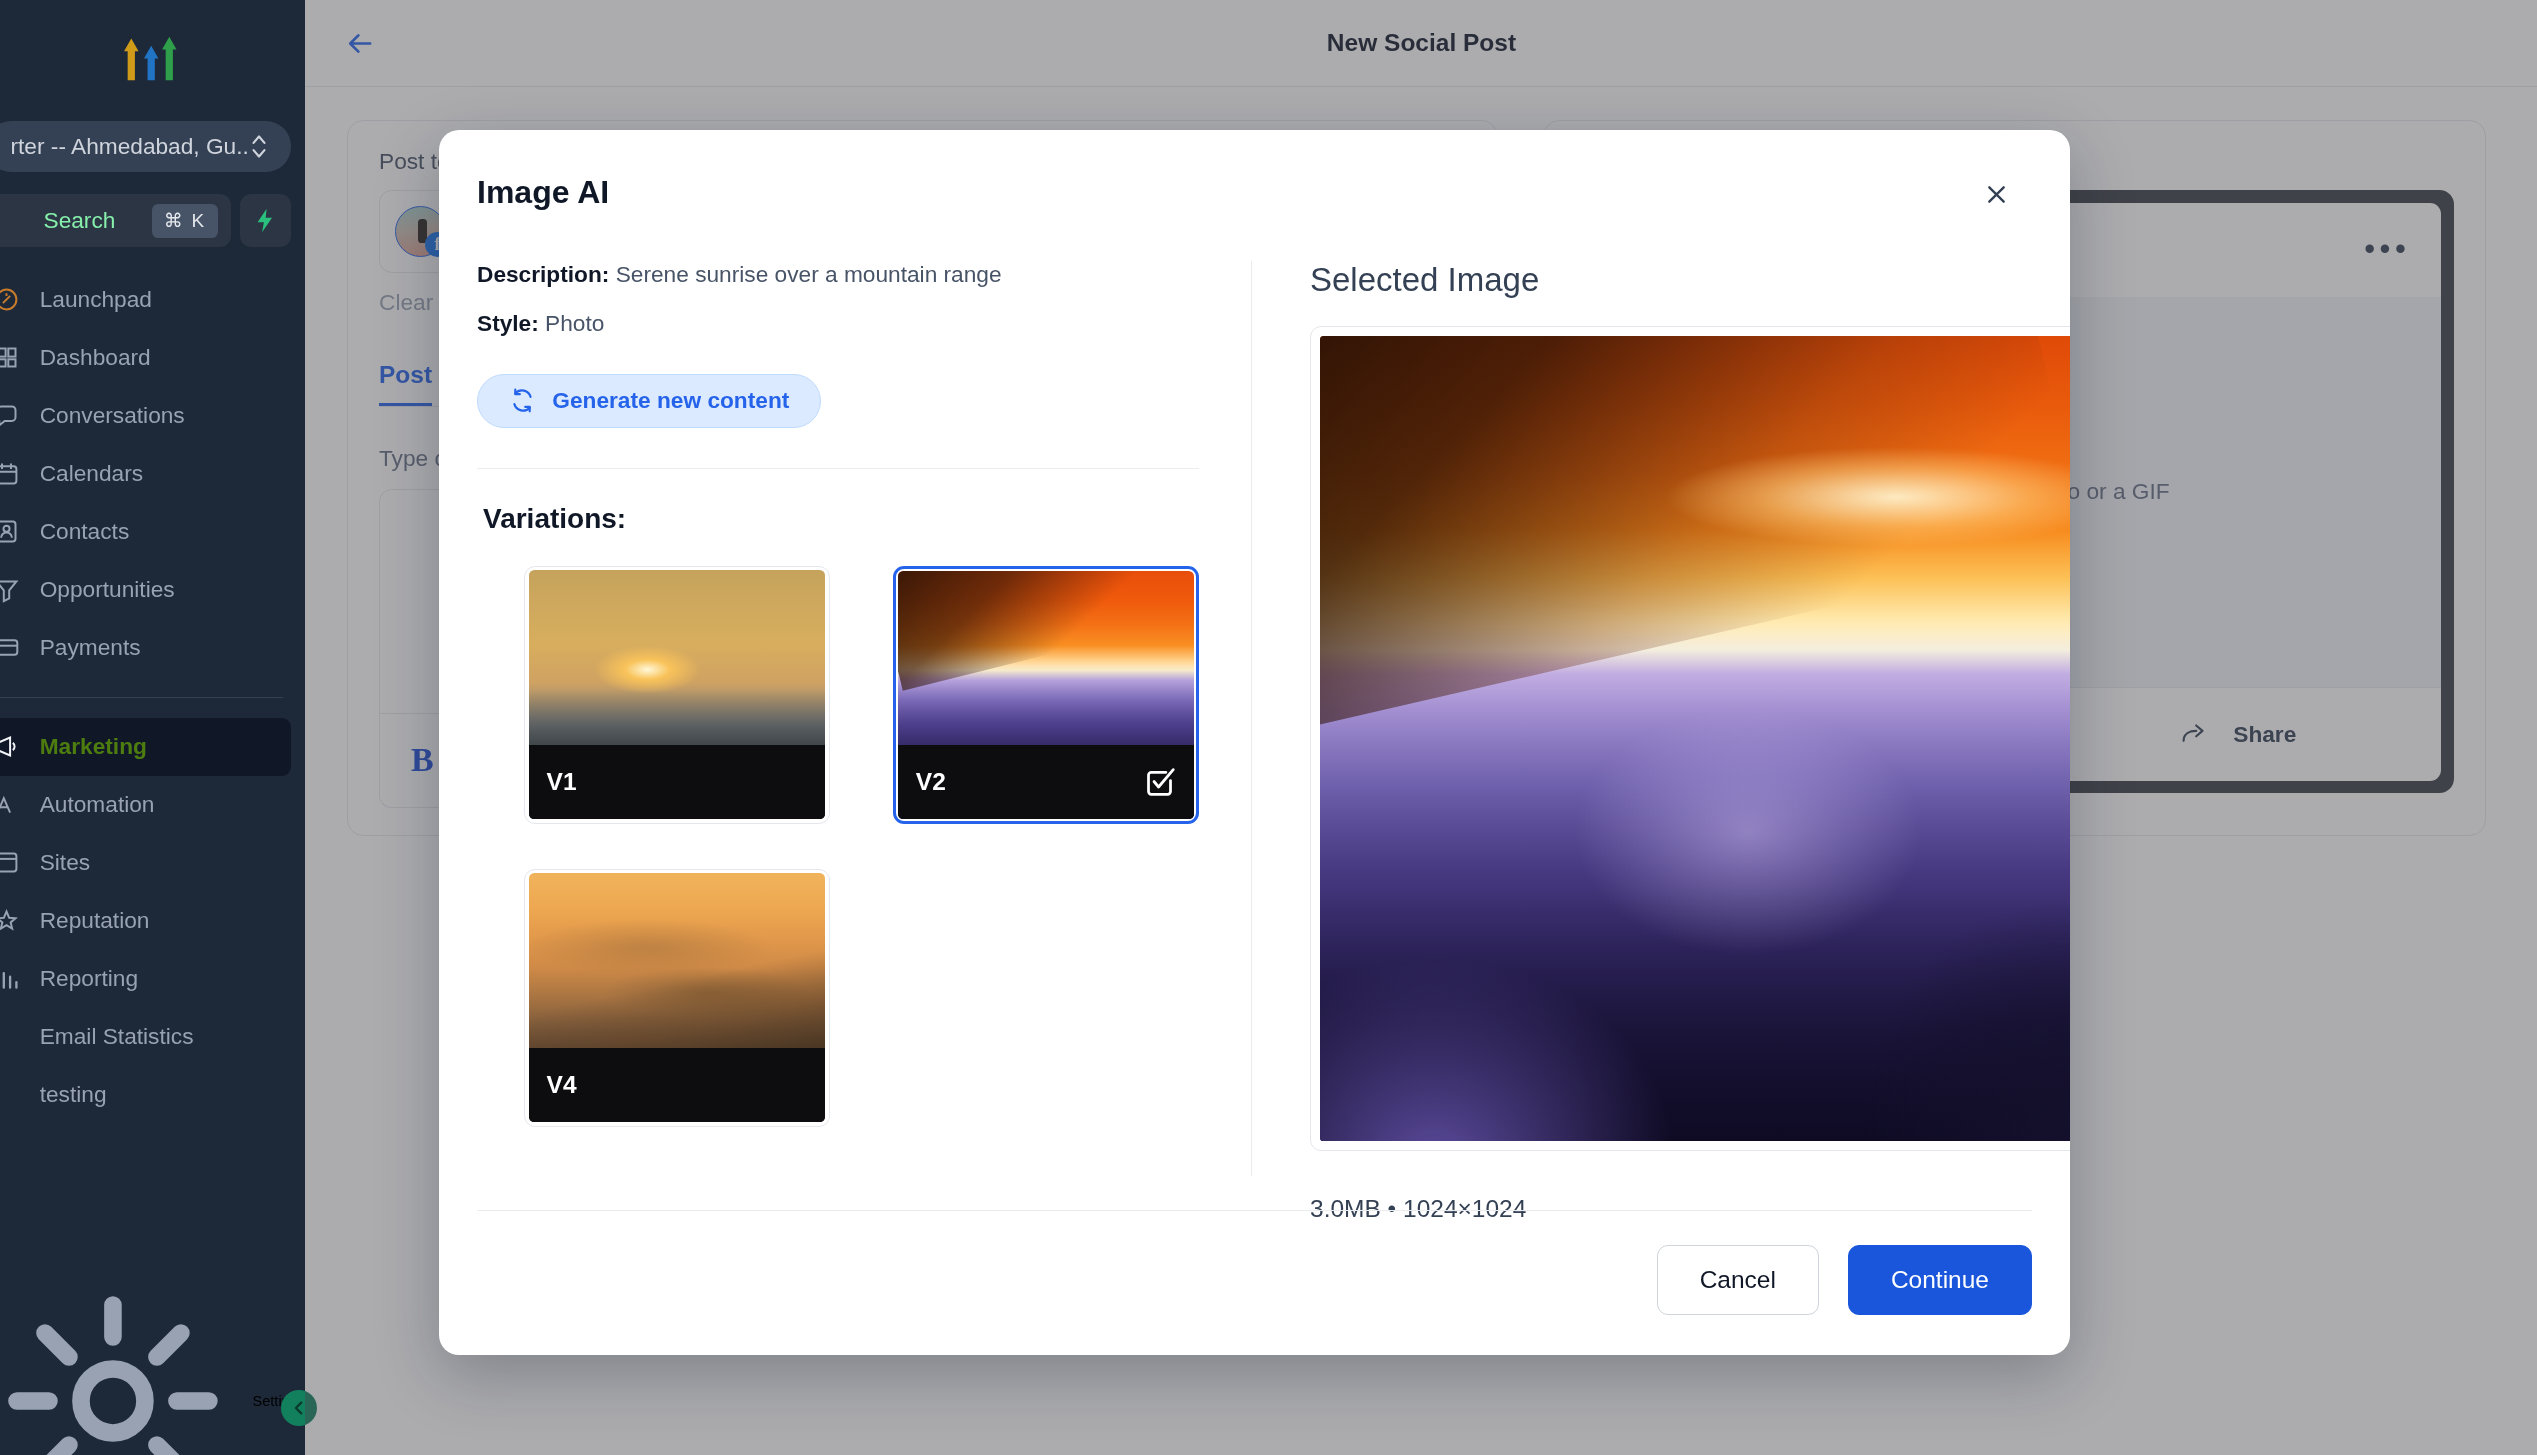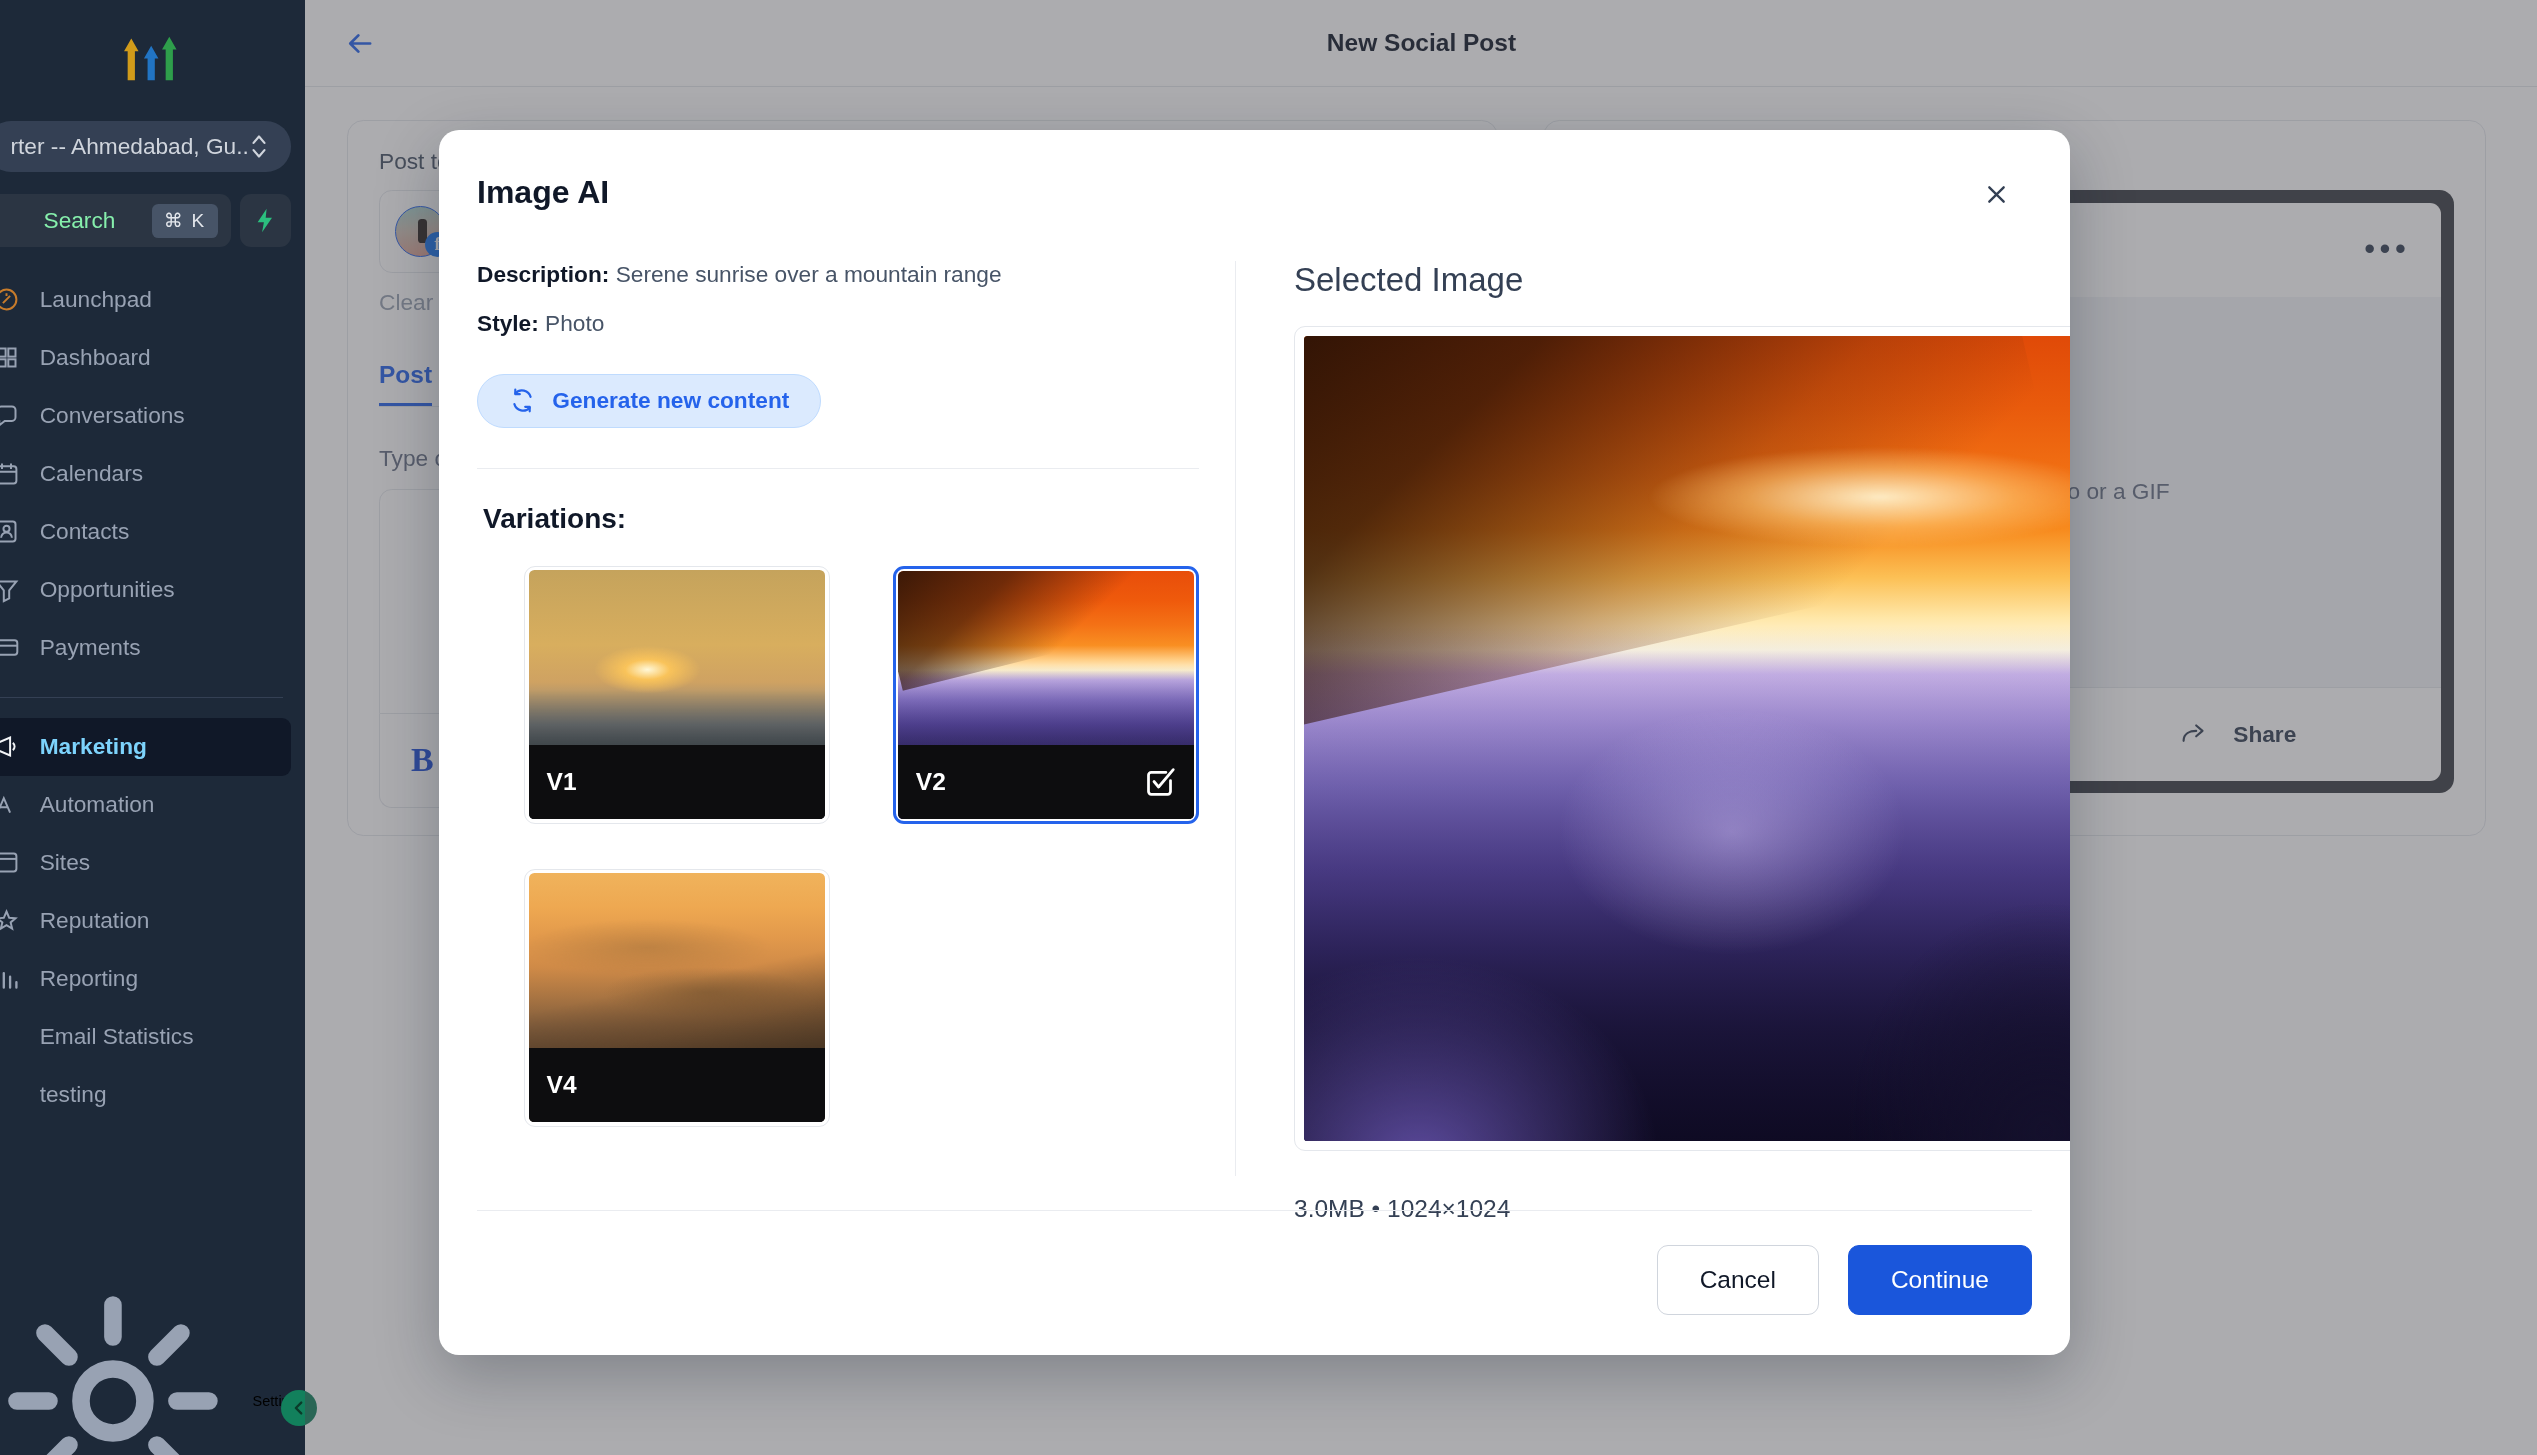--- a/index.html
+++ b/index.html
@@ -108,21 +108,21 @@
     width: 27px; height: 27px; flex: none;
     margin-left: 12.7px;
     color: #98a2b3;
   }
   .nav-item .nav-label {
     color: #98a2b3;
     font-size: 22.7px;
     white-space: nowrap;
   }
   .nav-item.active { background: #101828; }
-  .nav-item.active .nav-label { color: #7dd3fc; font-weight: bold; }
+  .nav-item.active .nav-label { color: #4d7c0f; font-weight: bold; }
   .nav-item.active .nav-icon { color: #f2f4f7; }
 
   .nav-divider {
     height: 0.9px;
     background: #344054;
     margin: 20px 22px 20px 0;
   }
 
   .settings-item {
     position: absolute;
@@ -308,21 +308,21 @@
 
   .modal-body {
     flex: 1;
     display: flex;
     padding: 47px 38px 0 38px;
     min-height: 0;
   }
   .left-col {
     width: 781px;
     border-right: 0.9px solid #eaecf0;
-    padding-right: 36px;
+    padding-right: 52px;
   }
   .kv { font-size: 22.7px; color: #344054; margin-bottom: 22px; }
   .kv b { color: #101828; }
   .kv .val { color: #475467; }
 
   .gen-btn {
     margin-top: 14.5px;
     display: inline-flex;
     align-items: center;
     gap: 16.3px;

